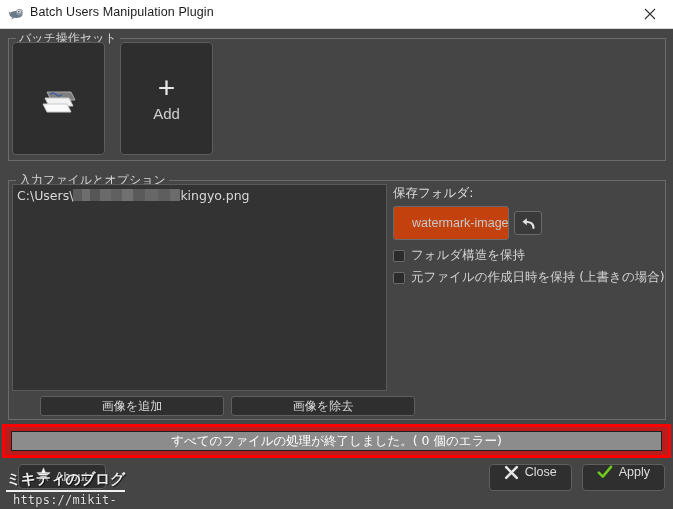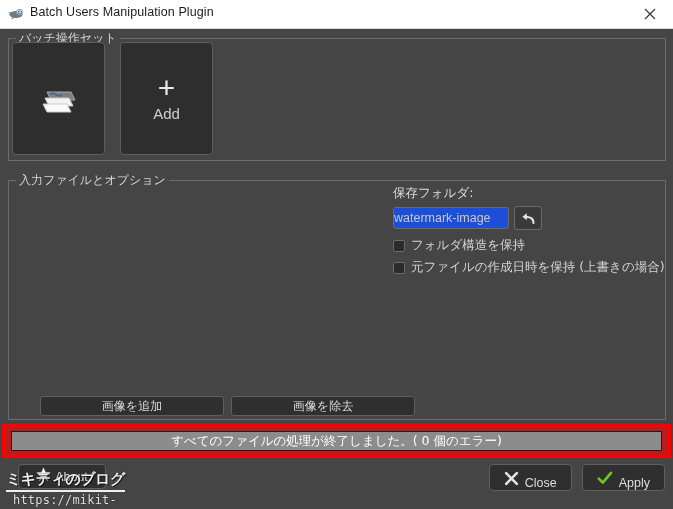--- a/index.html
+++ b/index.html
@@ -185,28 +185,28 @@
     margin-bottom: 4px;
   }
   .folder-row {
     display: flex;
     align-items: center;
     gap: 5px;
     margin-bottom: 7px;
   }
   .folder-input {
     width: 116px;
-    height: 22px;
-    background: #1d4ed8;
+    height: 34px;
+    background: #c2410c;
     border: 1px solid #6b6b6b;
     border-radius: 3px;
     box-sizing: border-box;
     color: #c9c9c9;
     font-size: 12.5px;
-    padding: 0 0;
+    padding: 0 18px;
     display: flex;
     align-items: center;
     cursor: text;
     overflow: hidden;
     white-space: nowrap;
   }
   .undo-btn {
     width: 28px;
     height: 24px;
     background: #3a3a3a;
@@ -339,21 +339,21 @@
     display: flex;
     gap: 10px;
   }
   .act-btn {
     height: 27px;
     background: #2f2f2f;
     border: 1px solid #5f5f5f;
     border-radius: 4px;
     box-sizing: border-box;
     display: flex;
-    align-items: flex-end;
+    align-items: flex-start;
     justify-content: center;
     gap: 6px;
     padding: 0 14px;
     cursor: pointer;
   }
   .act-label {
     font-size: 12.5px;
     color: #dddddd;
   }
 </style>
@@ -402,20 +402,25 @@
         <span class="tile-add-plus">+</span>
         <span class="tile-add-label">Add</span>
       </div>
 
     </div>
   </div>
 
   <div class="groupbox" id="gb-input">
     <span class="gb-legend">入力ファイルとオプション</span>
 
+    <div class="filelist">
+      <div class="file-row">
+        <span>C:\Users\</span><span class="redacted"></span><span>kingyo.png</span>
+      </div>
+    </div>
 
     <div class="list-btn-row">
       <div class="flat-btn">画像を追加</div>
       <div class="flat-btn">画像を除去</div>
     </div>
 
     <div class="opt-col">
       <div class="opt-label">保存フォルダ:</div>
       <div class="folder-row">
         <div class="folder-input" title="watermark-image">watermark-image</div>

